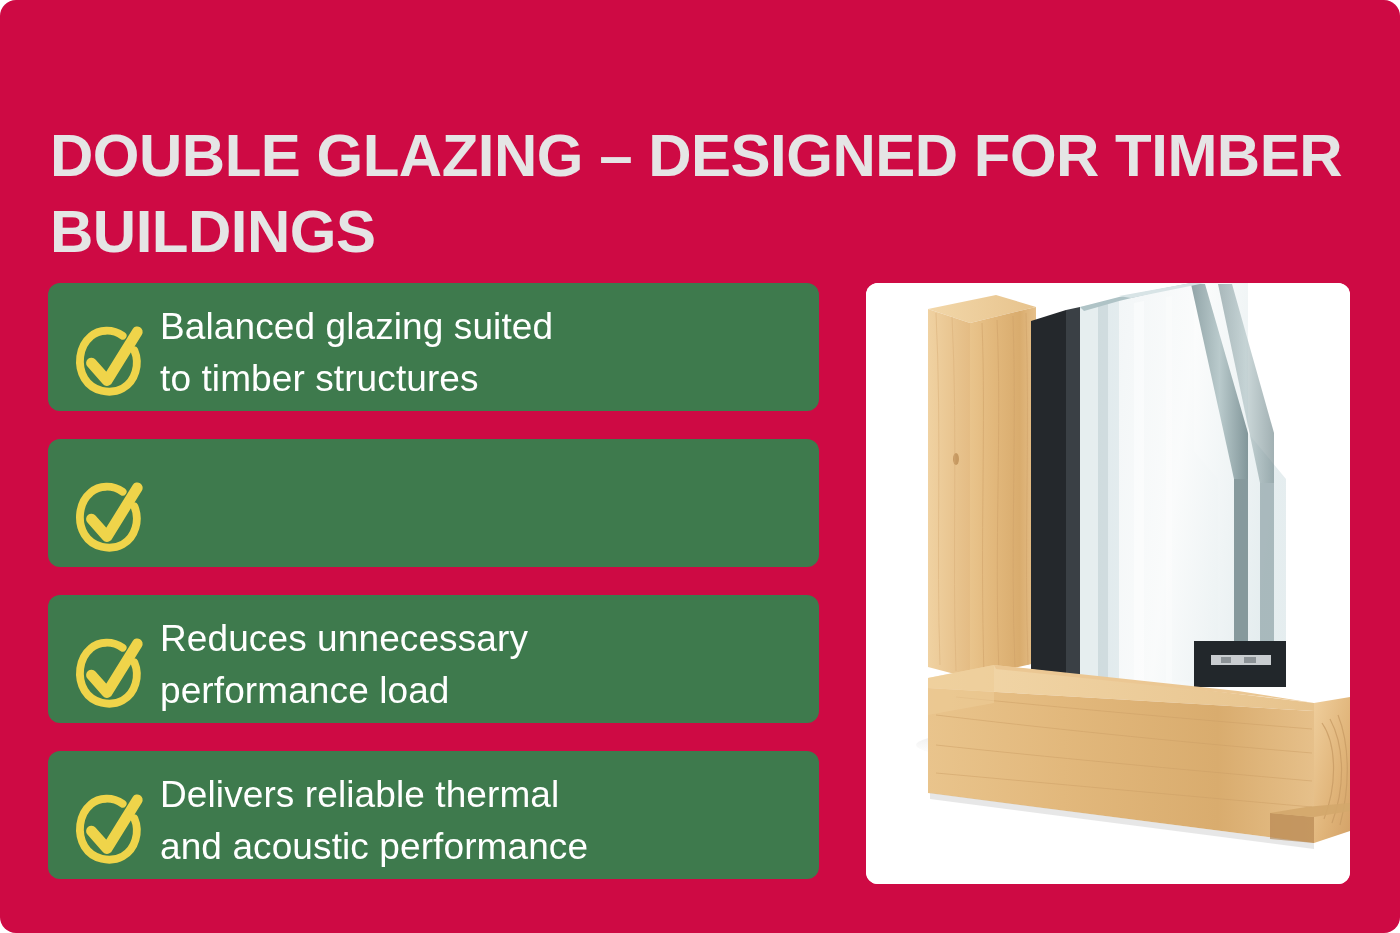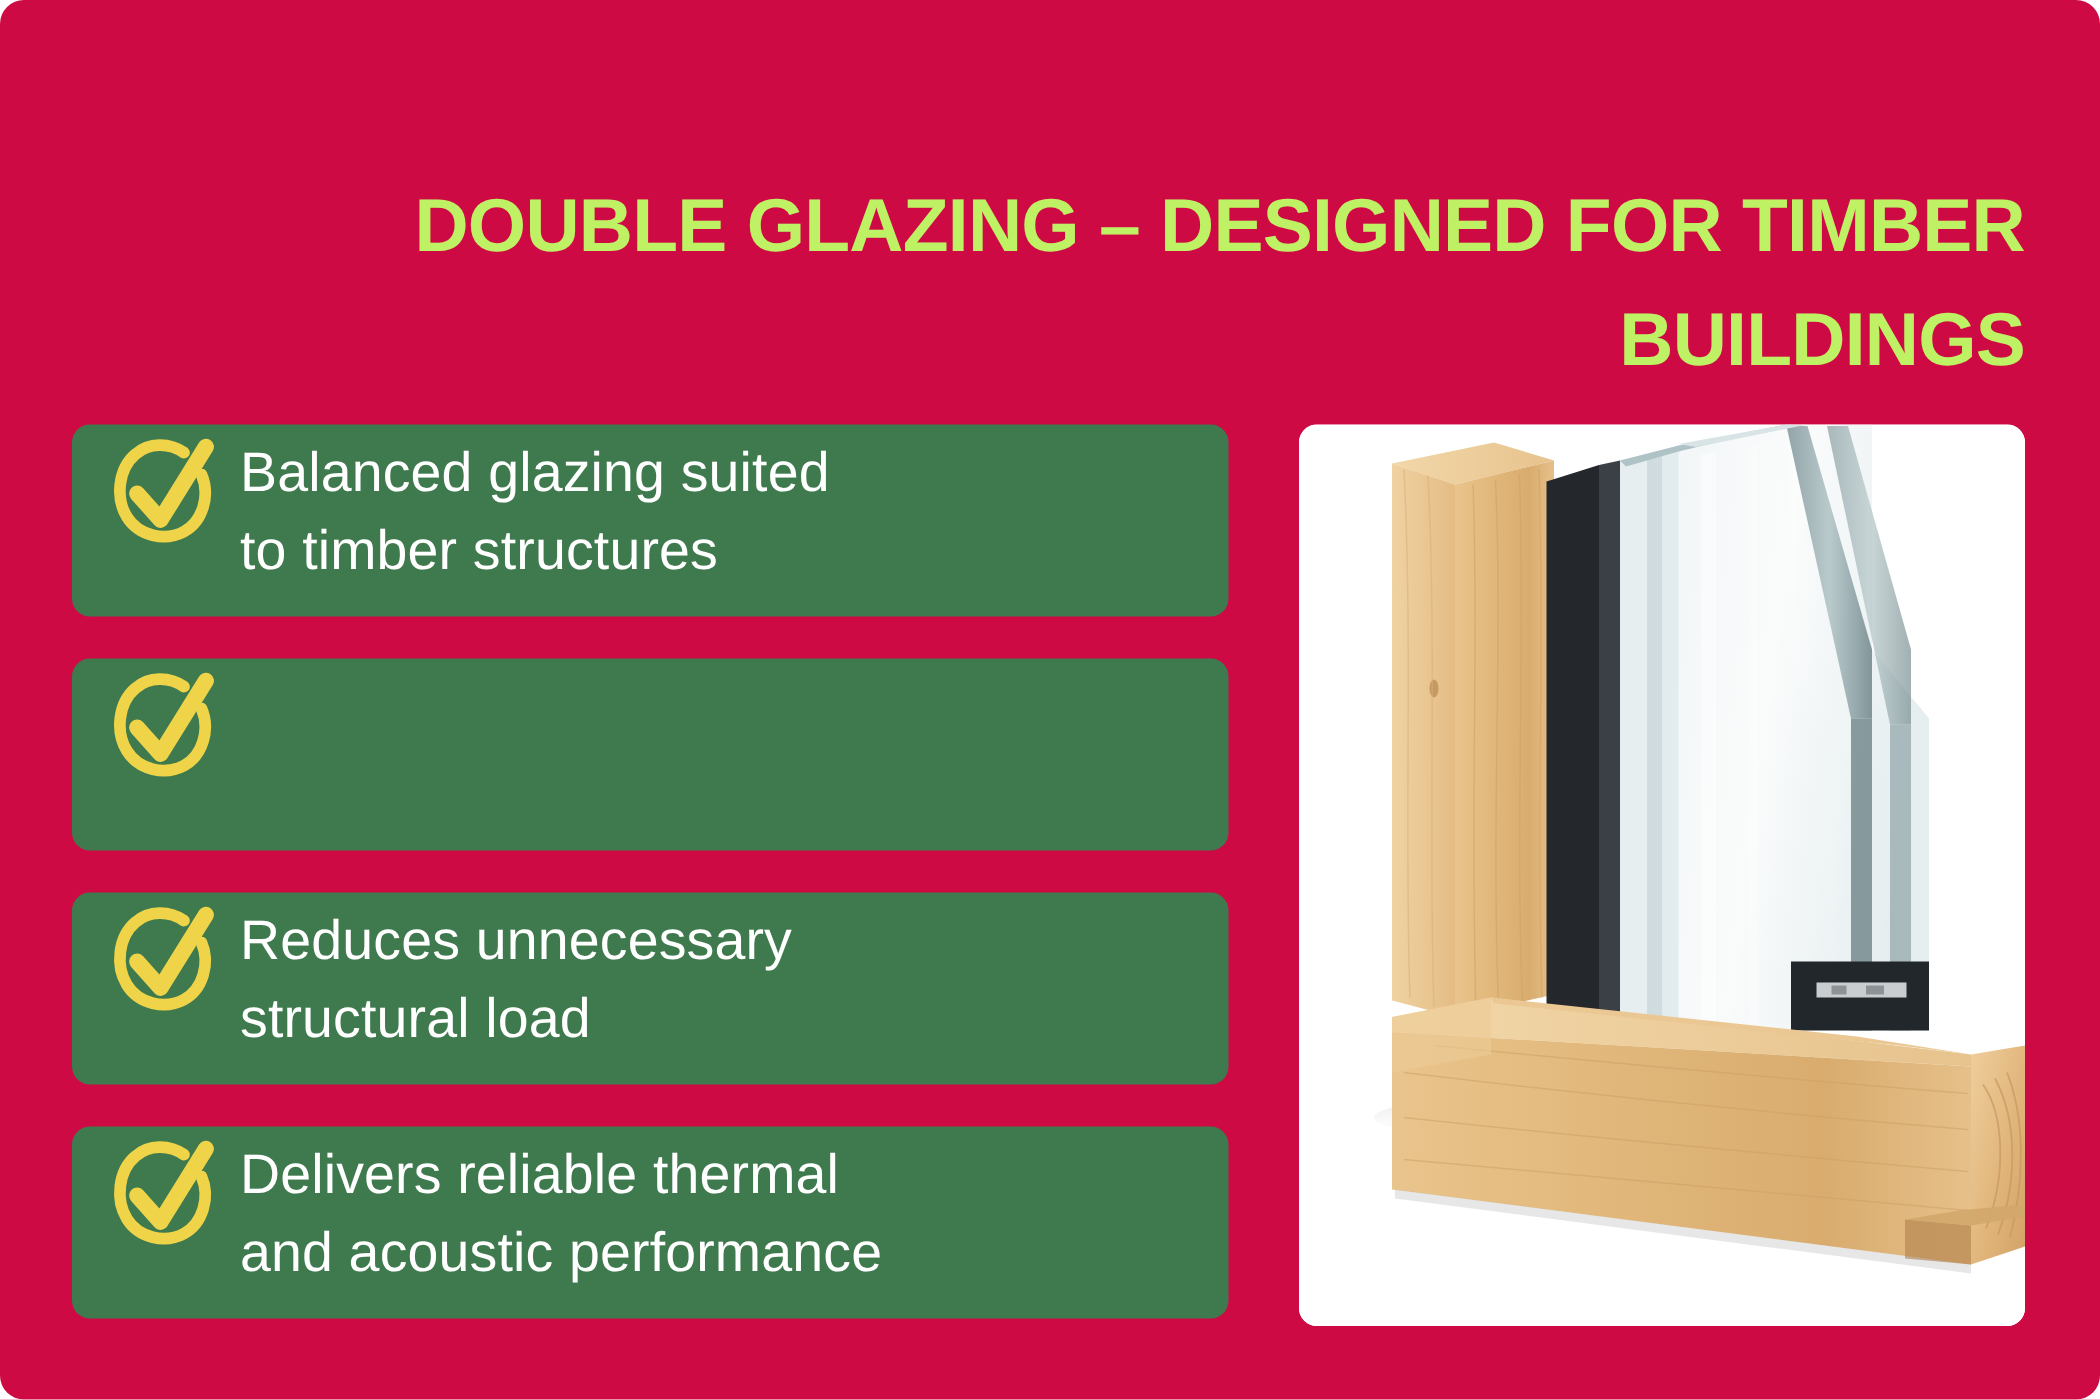--- a/index.html
+++ b/index.html
@@ -23,45 +23,44 @@
     box-sizing: border-box;
     overflow: hidden;
   }
 
   
   .title {
     position: absolute;
     left: 50px;
     top: 78px;
     width: 1300px;
-    color: #bef264;
-    font-size: 50px;
+    color: #e5e5e5;
+    font-size: 60px;
     line-height: 76px;
     font-weight: bold;
     letter-spacing: -0.5px;
     text-transform: uppercase;
     white-space: pre-line;
-    text-align: right;
   }
 
   
   .cards {
     position: absolute;
     left: 48px;
     top: 283px;
     width: 771px;
   }
 
   .card {
     position: relative;
     background: #3E7A4D;
     border-radius: 12px;
     box-sizing: border-box;
     display: flex;
-    align-items: flex-start;
+    align-items: flex-end;
     padding: 6px 18px 6px 22px;
     margin-bottom: 28px;
     min-height: 128px;
   }
   .card:last-child { margin-bottom: 0; }
 
   .card-1 { width: 771px; }
   .card-2 { width: 771px; }
   .card-3 { width: 771px; }
   .card-4 { width: 771px; }
@@ -125,21 +124,21 @@
         <path d="M22 41 L38 59 L69 9" fill="none" stroke="#EFD44A" stroke-width="11" stroke-linecap="round" stroke-linejoin="round"></path>
       </svg>
     </div>
 
     <div class="card card-3">
       <svg class="check-icon" viewBox="0 0 80 84" aria-hidden="true">
         <path d="M54 13 C44 6, 30 6, 21 14 C9 24, 7 44, 15 57 C23 70, 41 74, 54 67 C67 60, 72 42, 66 28" fill="none" stroke="#EFD44A" stroke-width="8" stroke-linecap="round"></path>
         <path d="M22 41 L38 59 L69 9" fill="none" stroke="#EFD44A" stroke-width="11" stroke-linecap="round" stroke-linejoin="round"></path>
       </svg>
       <div class="card-text">Reduces unnecessary
-structural load</div>
+performance load</div>
     </div>
 
     <div class="card card-4">
       <svg class="check-icon" viewBox="0 0 80 84" aria-hidden="true">
         <path d="M54 13 C44 6, 30 6, 21 14 C9 24, 7 44, 15 57 C23 70, 41 74, 54 67 C67 60, 72 42, 66 28" fill="none" stroke="#EFD44A" stroke-width="8" stroke-linecap="round"></path>
         <path d="M22 41 L38 59 L69 9" fill="none" stroke="#EFD44A" stroke-width="11" stroke-linecap="round" stroke-linejoin="round"></path>
       </svg>
       <div class="card-text">Delivers reliable thermal
 and acoustic performance</div>
     </div>

